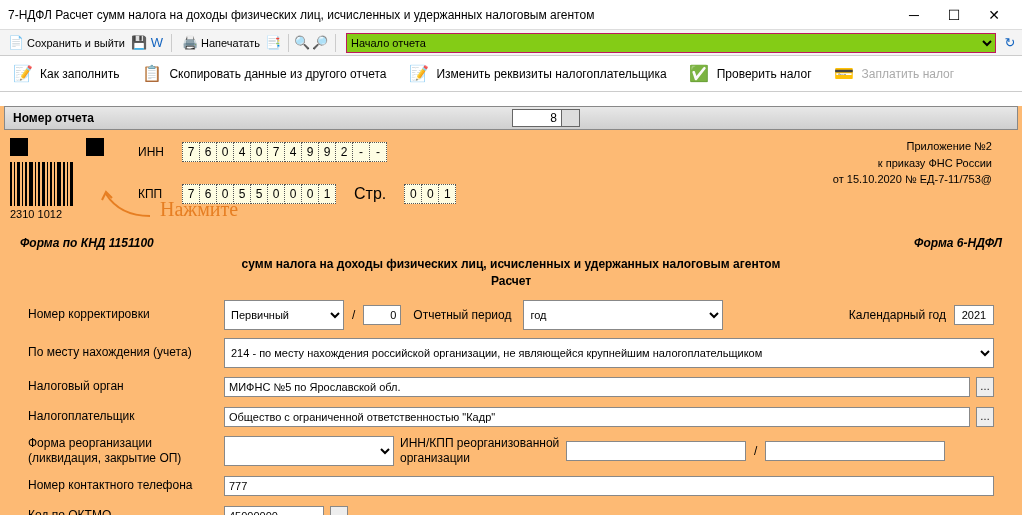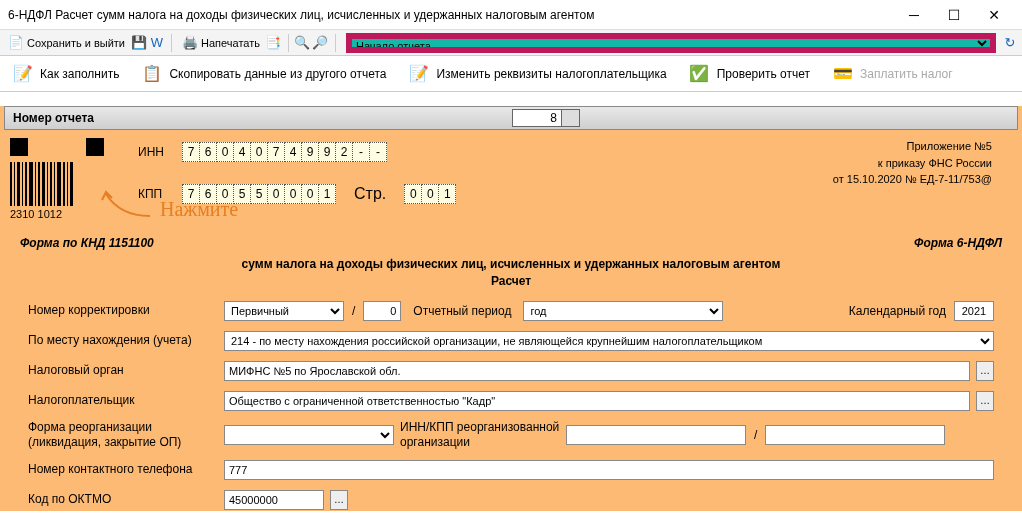--- a/index.html
+++ b/index.html
@@ -5,21 +5,21 @@
   * { box-sizing: border-box; margin: 0; padding: 0; }
   body { font-family: Arial, sans-serif; font-size: 12px; background: #fff; width: 1022px; height: 515px; overflow: hidden; }
   .titlebar { height: 30px; display: flex; align-items: center; padding: 0 8px; background: #fff; border-bottom: 1px solid #ddd; }
   .titlebar .title { flex: 1; font-size: 12px; }
   .win-btn { width: 40px; height: 28px; display: flex; align-items: center; justify-content: center; font-size: 14px; }
   .toolbar1 { height: 26px; display: flex; align-items: center; padding: 0 4px; background: #f4f4f4; border-bottom: 1px solid #ccc; gap: 2px; }
   .tb-item { display: flex; align-items: center; gap: 3px; padding: 2px 4px; font-size: 11px; }
   .tb-sep { width: 1px; height: 18px; background: #ccc; margin: 0 4px; }
   .ico { width: 16px; height: 16px; display: inline-flex; align-items: center; justify-content: center; font-size: 13px; }
   .period-select { flex: 1; margin: 0 4px; }
-  .period-select select { width: 100%; height: 20px; font-size: 11px; background: #14b8a6; border: 6px solid #be185d; }
+  .period-select select { width: 100%; height: 20px; font-size: 11px; background: #84cc16; border: 1px solid #be185d; }
   .toolbar2 { height: 36px; display: flex; align-items: center; padding: 3px 6px; background: #fff; border-bottom: 1px solid #ccc; gap: 10px; }
   .tb2-item { display: flex; align-items: center; gap: 6px; padding: 4px 6px; font-size: 12px; }
   .ico2 { width: 22px; height: 22px; display: inline-flex; align-items: center; justify-content: center; font-size: 16px; }
   .disabled { color: #aaa; }
   .annotation { position: absolute; top: 86px; left: 100px; color: #e67e22; font-family: 'Comic Sans MS', cursive; font-size: 20px; pointer-events: none; z-index: 100; }
   .annotation .arrow { position: absolute; top: 12px; left: 0px; width: 60px; height: 30px; }
   .annotation .label { position: absolute; left: 60px; top: 20px; }
   .content-wrap { position: relative; }
   .report-area { background: #fdba74; padding: 0; }
   .report-num-row { display: flex; align-items: center; height: 24px; background: linear-gradient(#e8e8e8, #cfcfcf); border: 1px solid #888; margin: 4px; }
@@ -42,40 +42,40 @@
   .str-lbl { margin: 17px 8px; font-size: 16px; }
   .appendix { margin-left: auto; text-align: right; font-size: 11px; padding-right: 20px; line-height: 1.5; }
   .form-knd { padding: 0 20px 6px 20px; display: flex; justify-content: space-between; font-weight: bold; font-size: 12px; font-style: italic; }
   .calc-title { text-align: center; font-size: 12px; font-weight: bold; padding: 0 80px 10px 80px; line-height: 1.4; }
   .form-grid { padding: 0 28px; }
   .fg-row { display: flex; align-items: center; margin-bottom: 8px; min-height: 22px; }
   .fg-label { width: 196px; font-size: 12px; line-height: 1.3; }
   .fg-content { flex: 1; display: flex; align-items: center; gap: 6px; }
   .inp { border: 1px solid #888; height: 20px; padding: 0 4px; font-size: 11px; background: #fff; }
   .inp-sm { width: 100px; }
-  .sel { height: 20px; font-size: 11px; border: 1px solid #888; background: #fff; padding: 0 2px; }
+  .sel { height: 30px; font-size: 11px; border: 1px solid #888; background: #fff; padding: 0 2px; }
   .sel-prim { width: 120px; }
   .slash { margin: 0 2px; }
   .num-box { width: 38px; text-align: right; }
   .period-lbl { margin: 0 6px; font-size: 12px; }
   .sel-year { width: 200px; }
   .right-year { margin-left: auto; display: flex; align-items: center; gap: 8px; }
   .year-input { width: 40px; text-align: center; }
   .sel-full { flex: 1; }
   .inp-full { flex: 1; }
   .ellipsis-btn { width: 18px; height: 20px; border: 1px solid #888; background: #eee; display: flex; align-items: center; justify-content: center; font-size: 10px; }
   .inp-reorg { width: 170px; }
   .reorg-lbl { width: 160px; font-size: 12px; line-height: 1.3; }
   .reorg-inp { width: 180px; }
 </style>
 </head>
 <body>
 
 <div class="titlebar">
-  <span class="title">6-НДФЛ Расчет сумм налога на доходы физических лиц, исчисленных и удержанных налоговым агентом</span>
+  <span class="title">7-НДФЛ Расчет сумм налога на доходы физических лиц, исчисленных и удержанных налоговым агентом</span>
   <div class="win-btn">─</div>
   <div class="win-btn">☐</div>
   <div class="win-btn">✕</div>
 </div>
 
 <div class="toolbar1">
   <div class="tb-item">
     <span class="ico">📄</span>
     <span>Сохранить и выйти</span>
   </div>
@@ -107,21 +107,21 @@
   <div class="tb2-item">
     <span class="ico2">📋</span>
     <span>Скопировать данные из другого отчета</span>
   </div>
   <div class="tb2-item">
     <span class="ico2">📝</span>
     <span>Изменить реквизиты налогоплательщика</span>
   </div>
   <div class="tb2-item">
     <span class="ico2">✅</span>
-    <span>Проверить отчет</span>
+    <span>Проверить налог</span>
   </div>
   <div class="tb2-item disabled">
     <span class="ico2">💳</span>
     <span>Заплатить налог</span>
   </div>
 </div>
 
 <div class="content-wrap">
   <div class="annotation">
     <svg class="arrow" viewBox="0 0 60 30">
@@ -201,21 +201,21 @@
           <span class="str-lbl">Стр.</span>
           <div class="cell-row" id="str-cells">
               <div class="cell">0</div>
               <div class="cell">0</div>
               <div class="cell">1</div>
             </div>
         </div>
       </div>
 
       <div class="appendix">
-        <div>Приложение №5</div>
+        <div>Приложение №2</div>
         <div>к приказу ФНС России</div>
         <div>от 15.10.2020 № ЕД-7-11/753@</div>
       </div>
     </div>
 
     <div class="form-knd">
       <span>Форма по КНД 1151100</span>
       <span>Форма 6-НДФЛ</span>
     </div>
     <div class="calc-title">

